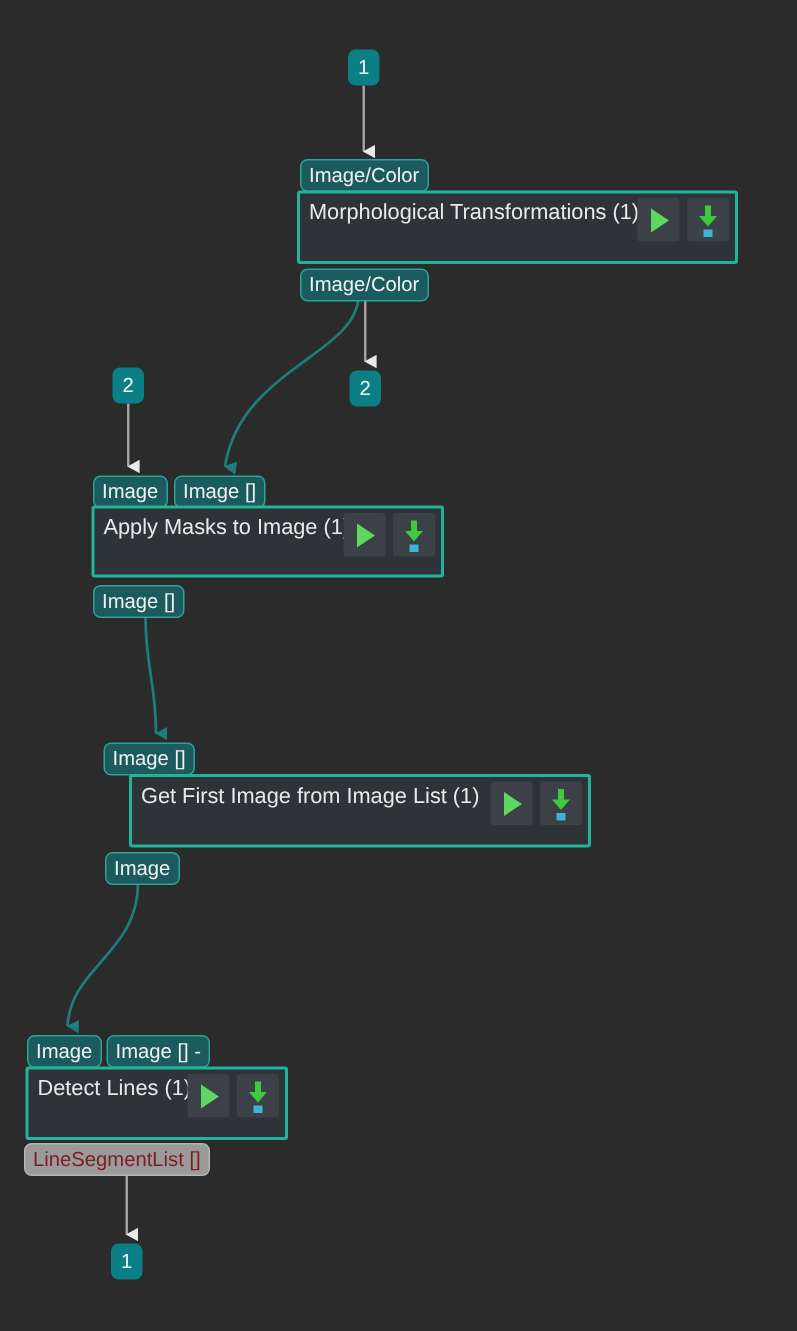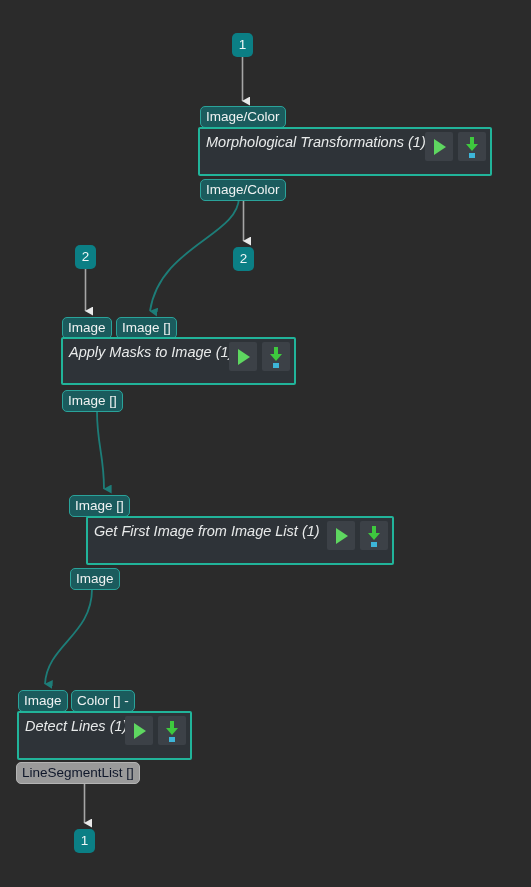--- a/index.html
+++ b/index.html
@@ -39,21 +39,20 @@
     border-radius: 2px;
   }
   .node-title {
     position: absolute;
     left: 6px;
     top: 4px;
     color: #e8eaea;
     font-size: 14.5px;
     line-height: 18px;
     white-space: nowrap;
-    font-style: italic;
   }
   .node-btns {
     position: absolute;
     top: 3px;
     display: flex;
     gap: 5px;
   }
   .nbtn {
     width: 28px;
     height: 29px;
@@ -105,21 +104,21 @@
     color: #f0f2f2;
     font-size: 13.5px;
     line-height: 17px;
     padding: 1px 5px 2px 5px;
     box-sizing: border-box;
     white-space: nowrap;
   }
   .port.gray {
     background: #9a9a9a;
     border-color: #b4b4b4;
-    color: #0f172a;
+    color: #7f1d1d;
   }
 
   
   .badge {
     position: absolute;
     width: 21px;
     height: 24px;
     background: #0b7f85;
     border-radius: 5px;
     color: #eef6f6;
@@ -218,21 +217,21 @@
         <span class="dl-head"></span>
         <span class="dl-base"></span>
       </div>
     </div>
   </div>
 
   <div class="port" style="left:70px; top:568px;">Image</div>
 
   <div class="port" style="left:18px; top:690px;">Image</div>
 
-  <div class="port" style="left:71px; top:690px;">Color [] -</div>
+  <div class="port" style="left:71px; top:690px;">Image [] -</div>
 
   <div class="node" style="left:17px; top:711px; width:175px; height:49px;">
     <div class="node-title">Detect Lines (1)</div>
     <div class="node-btns" style="right:4px;">
       <div class="nbtn">
         <span class="play-tri"></span>
       </div>
       <div class="nbtn">
         <span class="dl-stem"></span>
         <span class="dl-head"></span>

